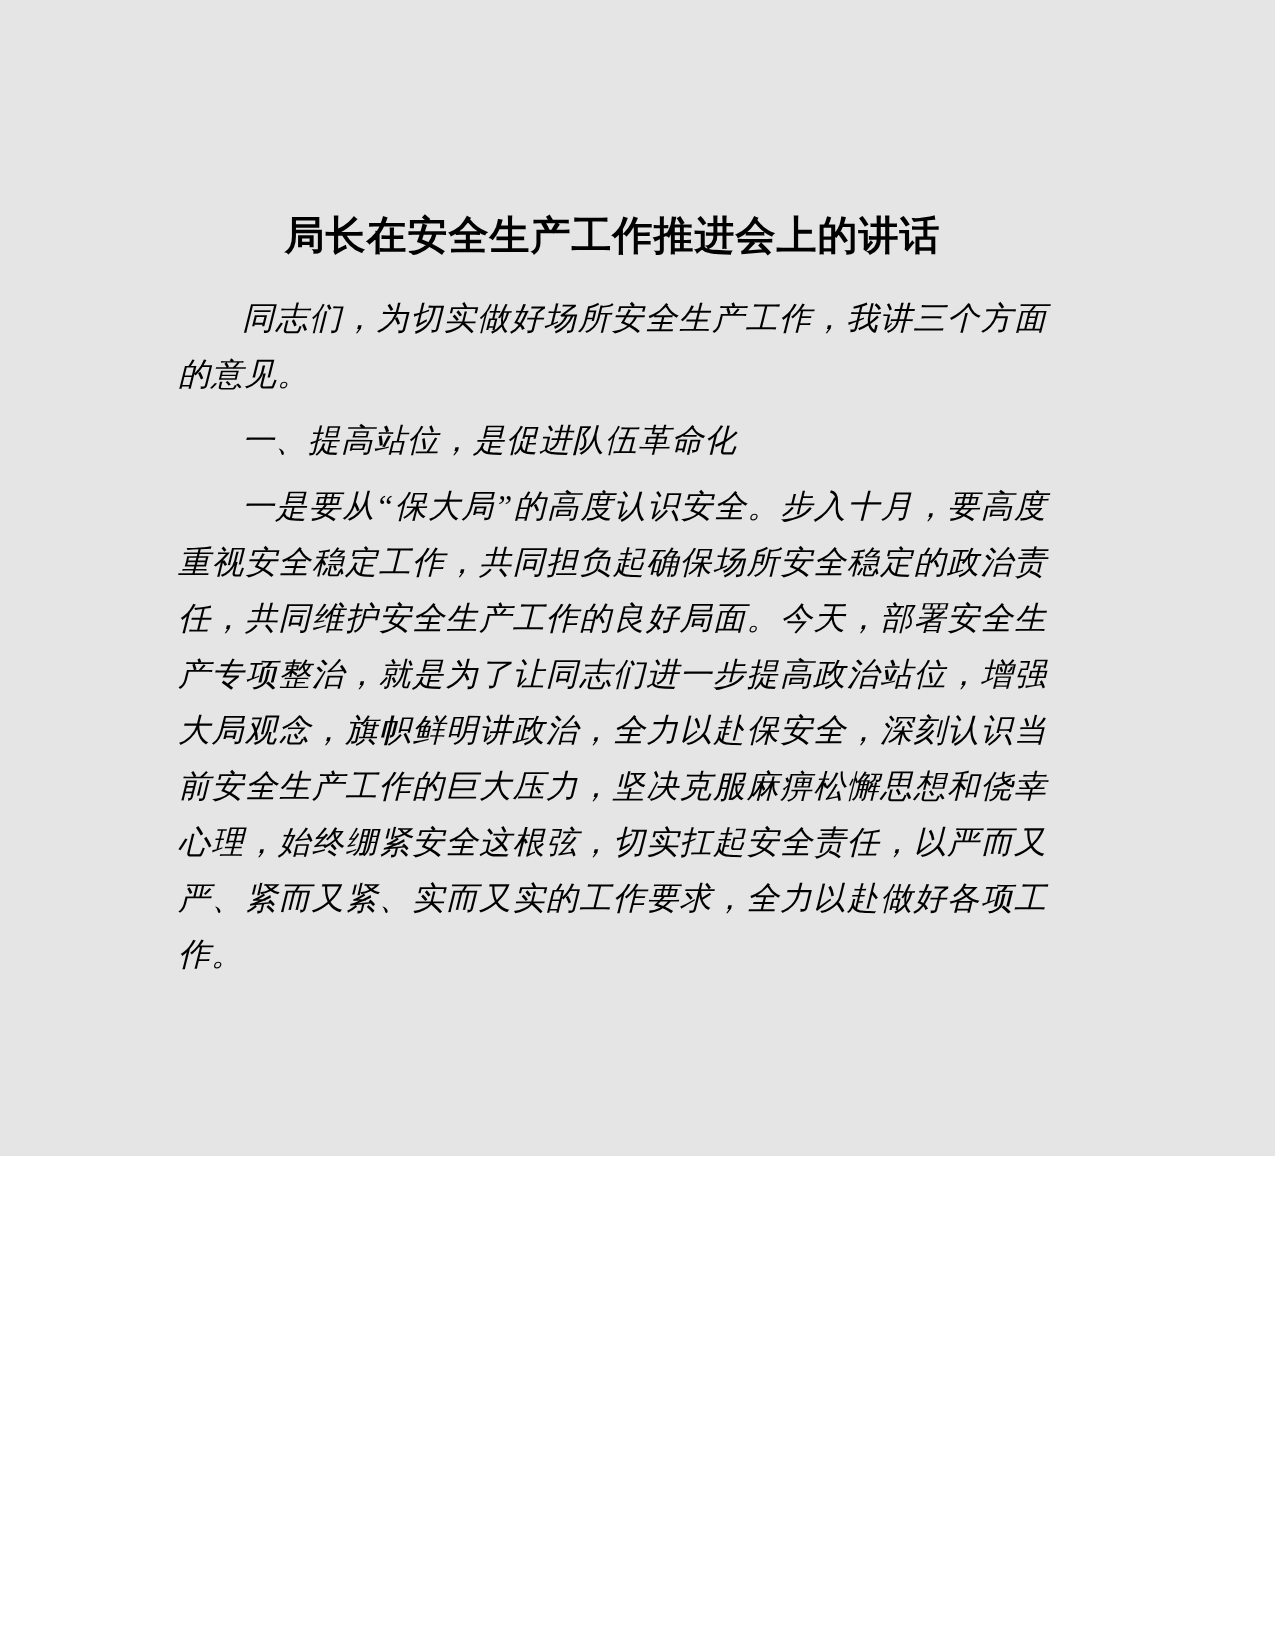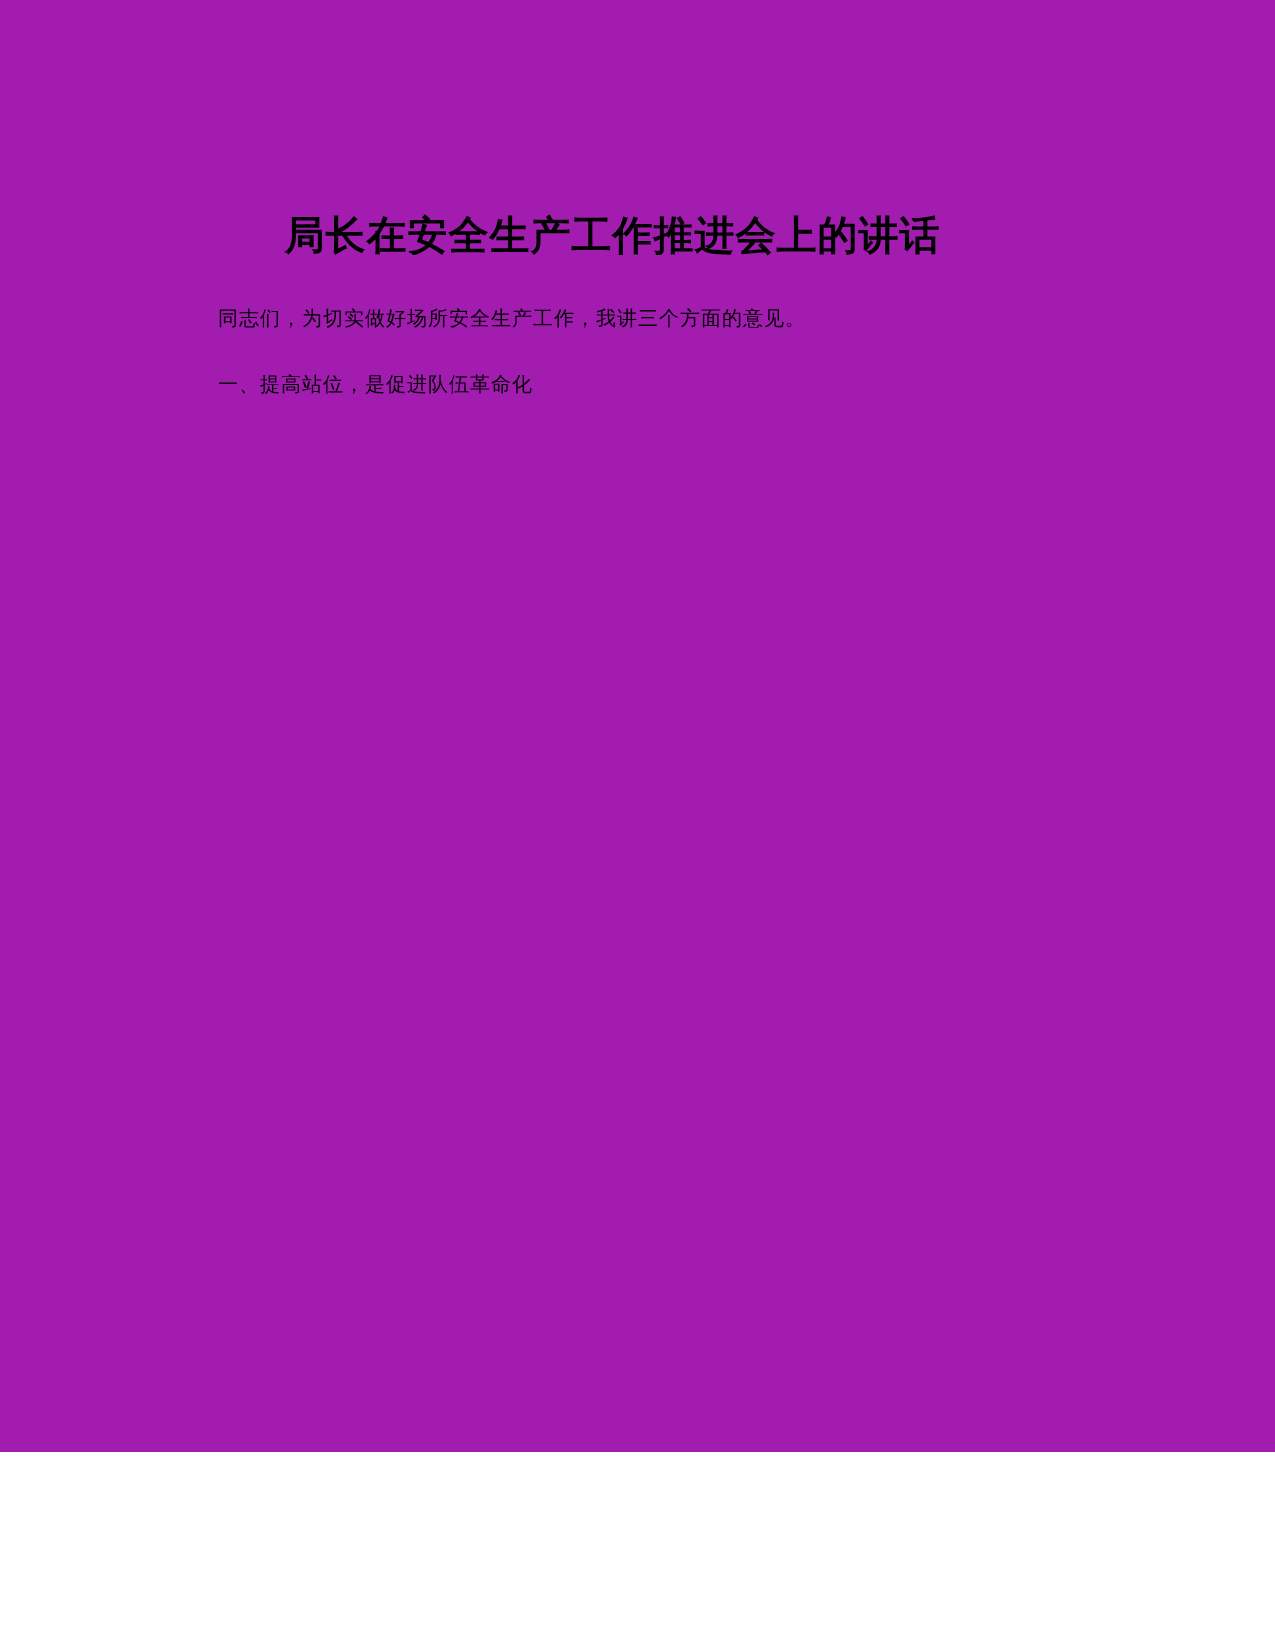--- a/index.html
+++ b/index.html
@@ -3,53 +3,55 @@
 <meta charset="utf-8">
 <style>
   * { margin: 0; padding: 0; box-sizing: border-box; }
   html, body {
     background: #ffffff;
     font-family: "Liberation Serif", "DejaVu Serif", serif;
   }
   .page {
     position: relative;
     width: 1275px;
-    height: 1452px;
-    background: #a21caf;
+    height: 1156px;
+    background: #e5e5e5;
     padding: 212px 228px 60px 178px;
     overflow: hidden;
   }
   .doc-title {
     font-size: 40px;
     font-weight: bold;
     color: #000000;
     text-align: center;
     line-height: 1.2;
     margin-bottom: 30px;
     letter-spacing: 1px;
   }
   .para {
-    font-size: 20px;
+    font-size: 32px;
     color: #000000;
     line-height: 56px;
     text-align: justify;
     text-justify: inter-ideograph;
     text-indent: 2em;
     letter-spacing: 1px;
     margin-bottom: 10px;
     word-break: break-all;
+    font-style: italic;
   }
   .para.heading {
     font-weight: normal;
   }
 </style>
 </head>
 <body>
 
 <div class="page">
   <h1 class="doc-title">局长在安全生产工作推进会上的讲话</h1>
 
   <p class="para">同志们，为切实做好场所安全生产工作，我讲三个方面的意见。</p>
 
   <p class="para heading">一、提高站位，是促进队伍革命化</p>
 
+  <p class="para">一是要从“保大局”的高度认识安全。步入十月，要高度重视安全稳定工作，共同担负起确保场所安全稳定的政治责任，共同维护安全生产工作的良好局面。今天，部署安全生产专项整治，就是为了让同志们进一步提高政治站位，增强大局观念，旗帜鲜明讲政治，全力以赴保安全，深刻认识当前安全生产工作的巨大压力，坚决克服麻痹松懈思想和侥幸心理，始终绷紧安全这根弦，切实扛起安全责任，以严而又严、紧而又紧、实而又实的工作要求，全力以赴做好各项工作。</p>
 
 </div>
 
 </body></html>

